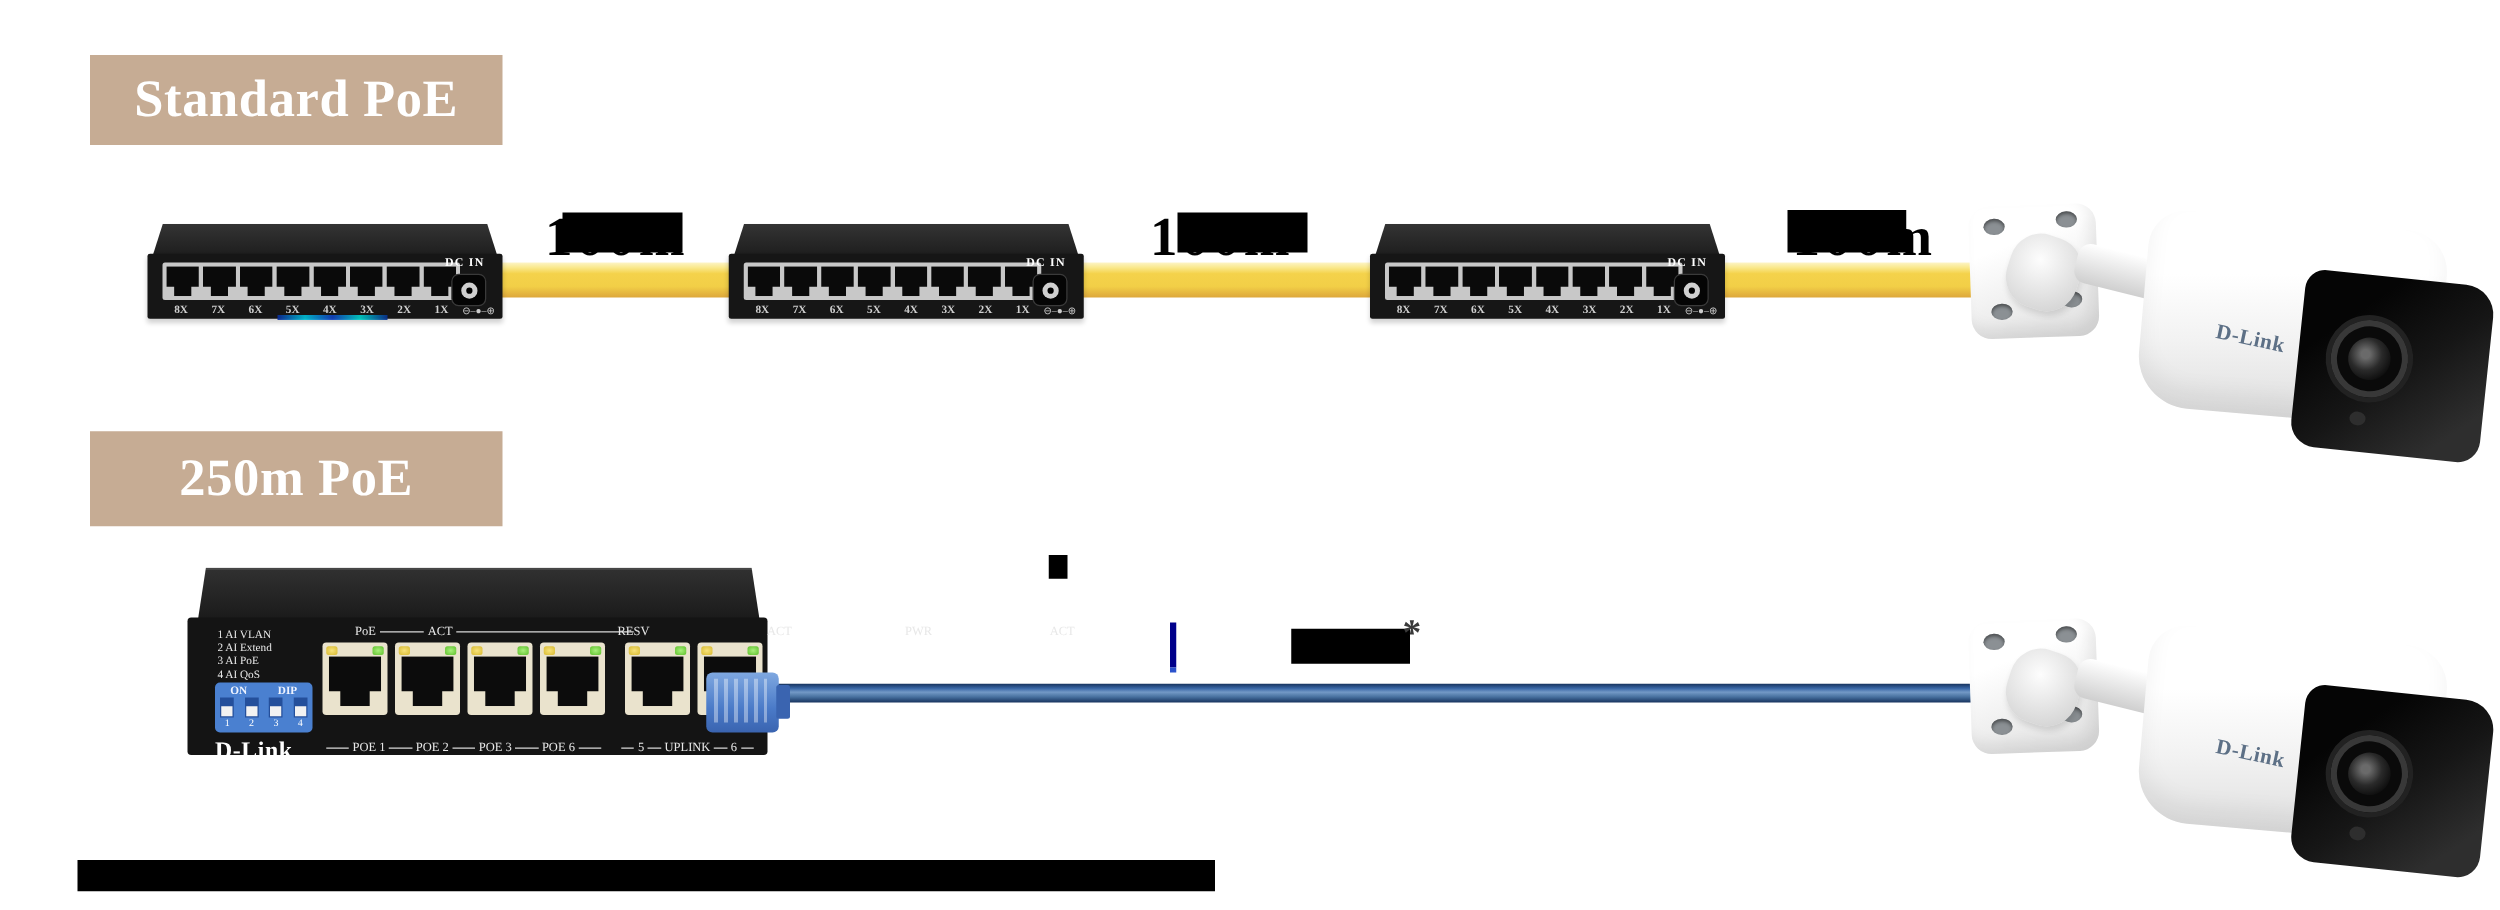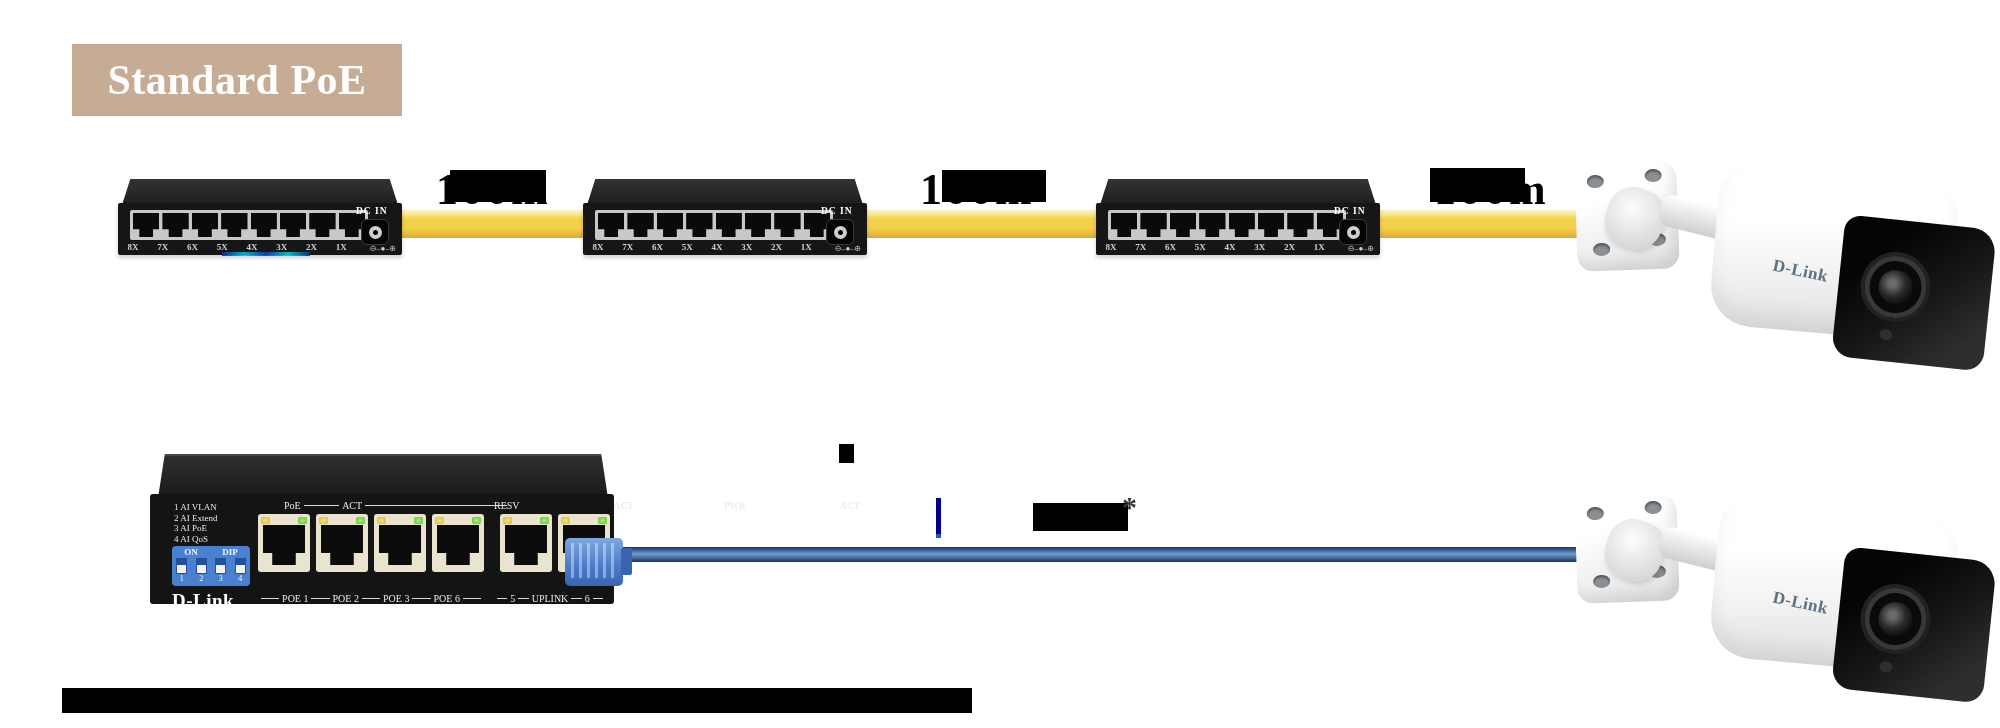--- a/index.html
+++ b/index.html
@@ -32,21 +32,21 @@
   .tswitch{position:absolute;top:179px;width:284px;height:76px;z-index:2;}
   .ts-top{position:absolute;left:4px;right:4px;top:0;height:26px;
     background:linear-gradient(#343434,#1d1d1d);
     clip-path:polygon(3% 0,97% 0,100% 100%,0 100%);}
   .ts-face{position:absolute;left:0;right:0;top:24px;height:52px;background:#161616;
     border-radius:2px;box-shadow:0 3px 4px rgba(0,0,0,.18);}
   .ts-portstrip{position:absolute;left:12px;top:7px;width:238px;height:30px;background:#c8c8c8;
     border-radius:2px;display:flex;gap:3px;padding:3px;box-sizing:border-box;}
   .rj45{flex:1;background:#0a0a0a;
     clip-path:polygon(0 0,100% 0,100% 68%,76% 68%,76% 100%,24% 100%,24% 68%,0 68%);}
-  .ts-portlabels{position:absolute;left:0;top:39px;width:238px;display:flex;
+  .ts-portlabels{position:absolute;left:12px;top:39px;width:238px;display:flex;
     justify-content:space-around;color:#cfcfcf;font-size:9px;font-weight:bold;}
   .ts-dcin{position:absolute;right:6px;top:3px;width:40px;text-align:left;color:#fff;
     font-size:9.5px;font-weight:bold;letter-spacing:1px;}
   .ts-jack{position:absolute;right:13px;top:16px;width:26px;height:24px;background:#050505;
     border:1px solid #3a3a3a;border-radius:6px;display:flex;align-items:center;justify-content:center;}
   .ts-jack-ring{width:13px;height:13px;border-radius:50%;background:#d0d0d0;
     display:flex;align-items:center;justify-content:center;}
   .ts-jack-pin{width:5px;height:5px;border-radius:50%;background:#000;}
   .ts-polarity{position:absolute;right:6px;bottom:2px;color:#cccccc;font-size:8px;}
 
@@ -137,20 +137,23 @@
     white-space:nowrap;z-index:5;letter-spacing:0.2px;}
 </style>
 </head>
 <body>
 
 <div class="canvas">
 
   <div class="hdr hdr-top">
     <span>Standard PoE</span>
   </div>
+  <div class="hdr hdr-bottom">
+    <span>250m PoE</span>
+  </div>
 
   <div class="cable-y seg1"></div>
   <div class="cable-y seg2"></div>
   <div class="cable-y seg3"></div>
 
   <div class="cable-b"></div>
 
   <div class="glitch"></div>
 
   <div class="tswitch" style="left:118px">

